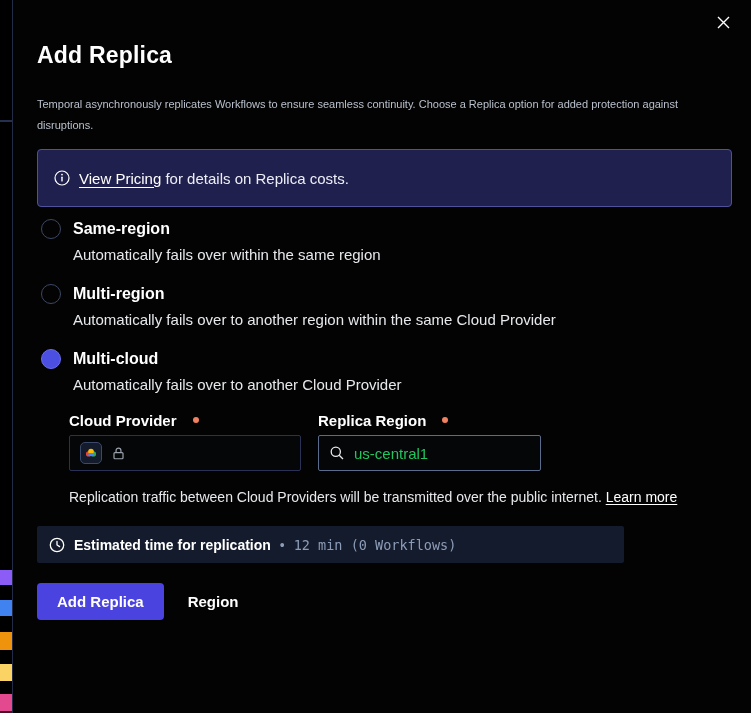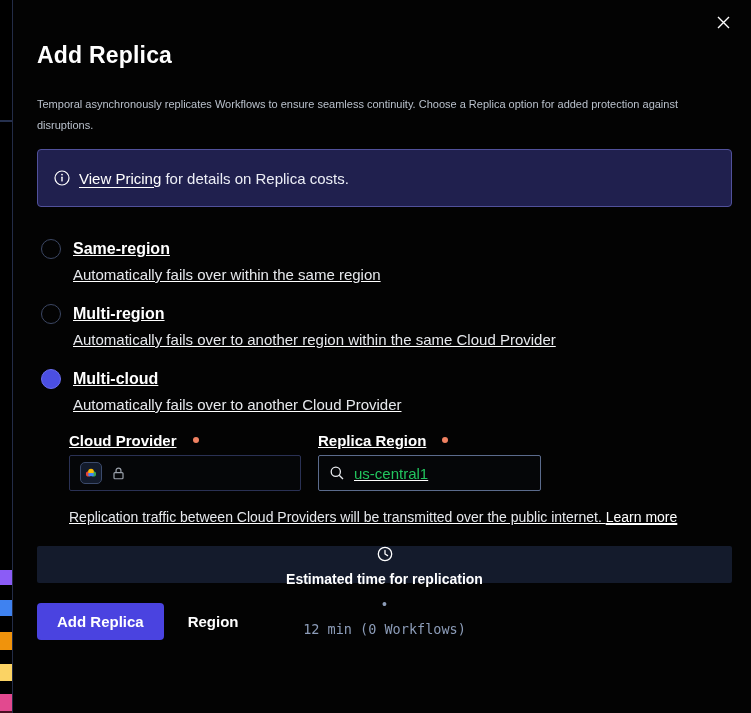--- a/index.html
+++ b/index.html
@@ -52,21 +52,21 @@
     width:695px; height:58px;
     border:1px solid #51519b;
     border-radius:4px;
     display:flex; align-items:center;
     padding:0 16px; gap:9px;
     font-size:15px; color:#eceef6;
   }
   .pricing-banner a { color:#fff; text-decoration:underline; text-underline-offset:3px; cursor:pointer; }
 
   
-  .options { margin-top:32px;text-decoration:underline; }
+  .options { margin-top:12px; }
   .option { margin-bottom:21px; }
   .option-head { display:flex; align-items:center; gap:12px; padding-left:4px; cursor:pointer; }
   .radio {
     width:20px; height:20px; border-radius:50%;
     border:1px solid #3c4763; background:transparent; flex:0 0 auto;
   }
   .radio.selected { border:1px solid #6a6df0; }
   .option-label { font-size:16px; font-weight:bold; color:#fff; }
   .option-desc { margin:7px 0 0 36px; font-size:15px; color:#e6e8ec; }
 
@@ -94,25 +94,24 @@
     background:transparent; border:none; outline:none;
     color:#22c55e; font-size:15px; font-family:"Liberation Sans", sans-serif;
     width:100%;
   }
 
   .public-note { margin:18px 0 0 32px; font-size:14px; color:#e6e8ec; }
   .public-note a { color:#fff; text-decoration:underline; text-underline-offset:2px; cursor:pointer; }
 
   
   .estimate {
-    margin-top:21px; width:695px; height:37px;
+    margin-top:21px; width:587px; height:37px;
     background:#141b2c; border-radius:2px;
     display:flex; align-items:center; gap:9px;
     padding:0 12px;
-    flex-direction:column;
   }
   .estimate-label { font-size:14px; font-weight:bold; color:#fff; }
   .estimate-sep { color:#8c9cb8; font-size:14px; }
   .estimate-value { font-family:"DejaVu Sans Mono", monospace; font-size:13.5px; color:#8c9cb8;text-align:center; }
 
   
   .footer { margin-top:20px; display:flex; align-items:center; }
   .btn-primary {
     height:37px; padding:0 20px;
     border:none; border-radius:4px;

